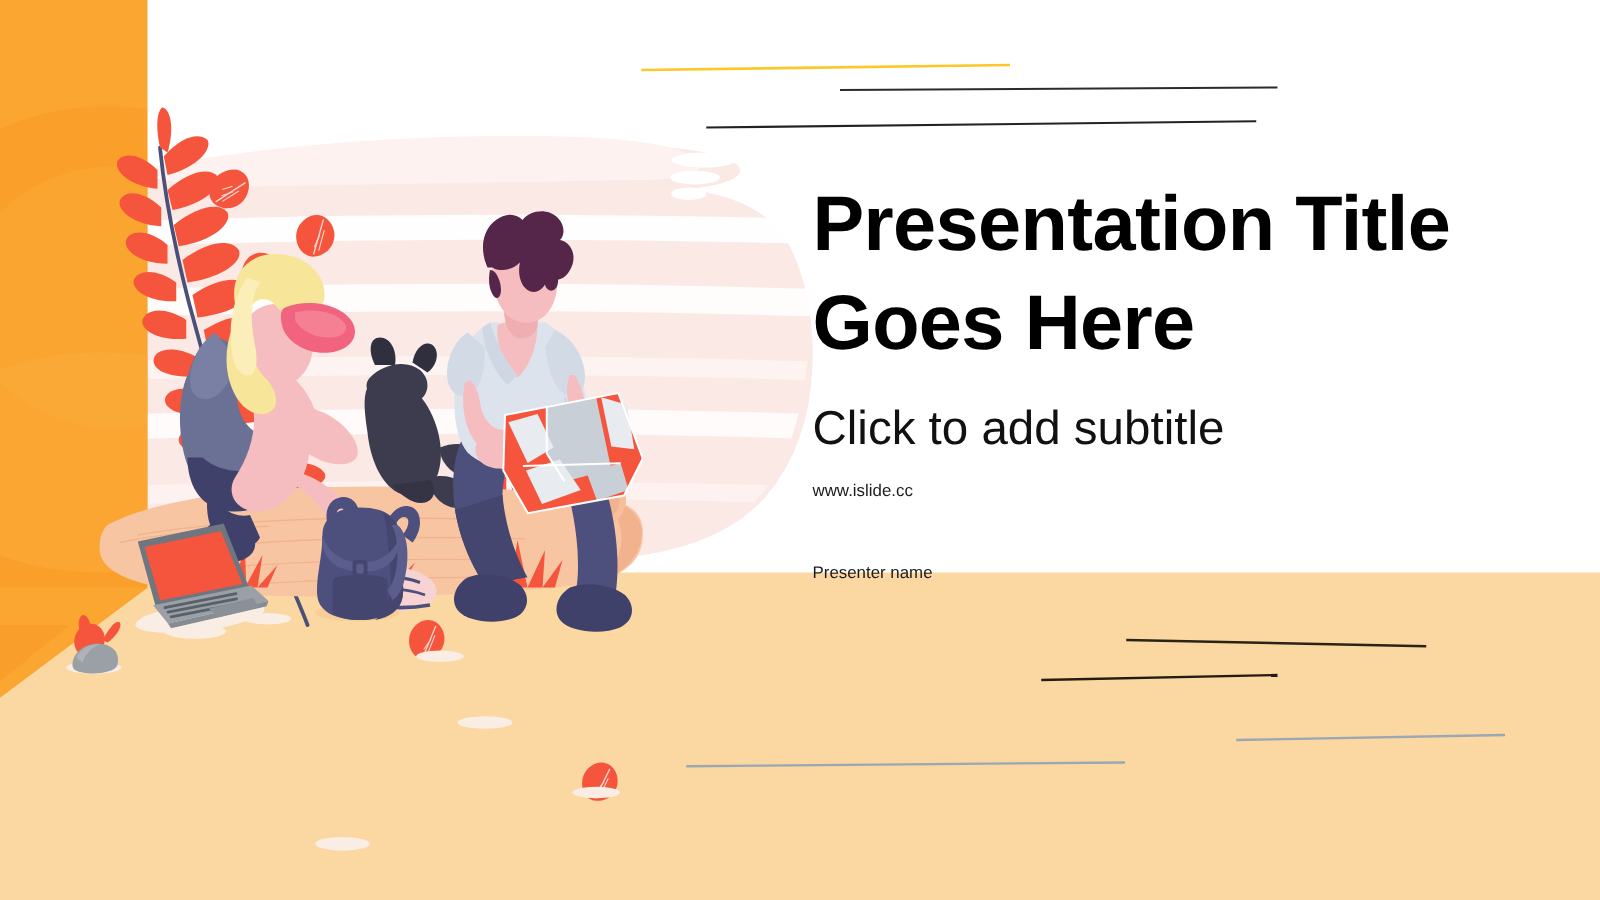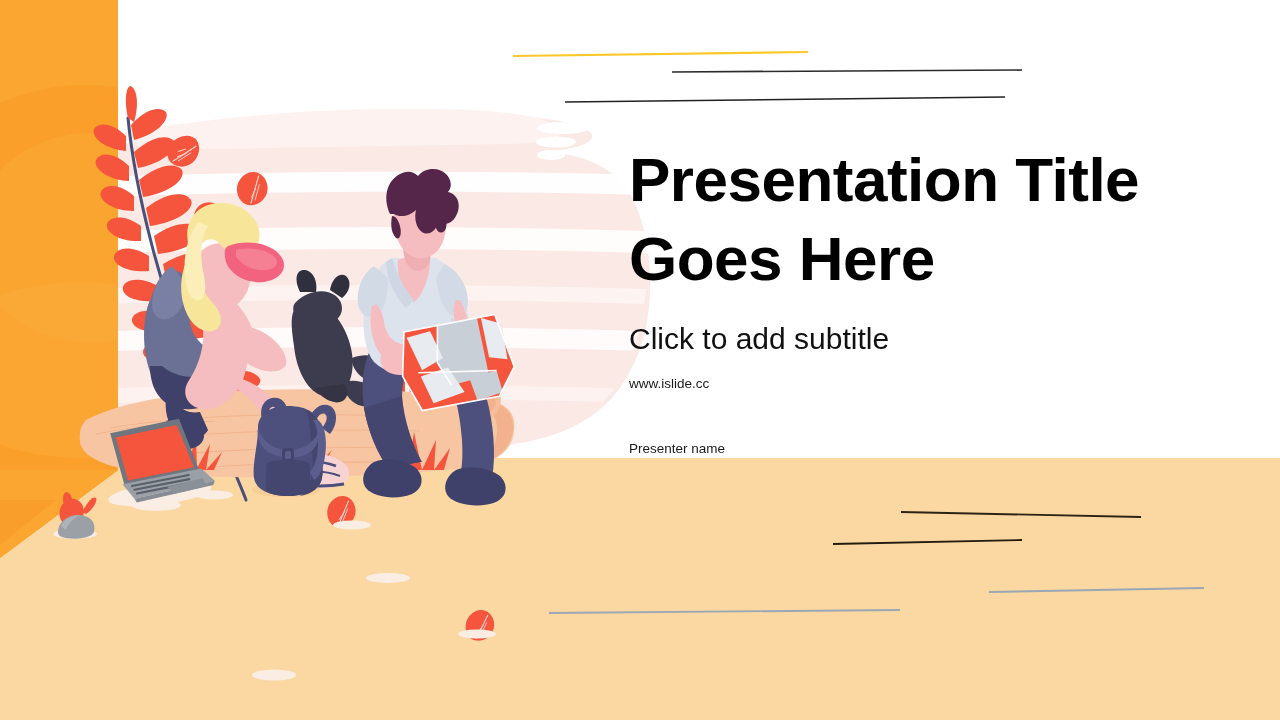--- a/index.html
+++ b/index.html
@@ -17,39 +17,39 @@
     height: 720px;
     overflow: hidden;
     background: #ffffff;
   }
   .layer { position: absolute; top: 0; left: 0; width: 1280px; height: 720px; }
   svg.layer { display: block; }
 
   
   #text-block {
     position: absolute;
-    left: 629px;
+    left: 650px;
     top: 140px;
     width: 580px;
     z-index: 40;
   }
   #title {
     font-family: "Liberation Sans", sans-serif;
     font-weight: bold;
     font-size: 62px;
     line-height: 1.28;
     letter-spacing: -0.5px;
     color: #000000;
     margin: 0;
     white-space: pre-line;
   }
   #subtitle {
     font-family: "Liberation Sans", sans-serif;
     font-weight: normal;
-    font-size: 30px;
+    font-size: 38px;
     line-height: 1.2;
     color: #111111;
     margin: 22px 0 0 0;
   }
   .meta {
     font-family: "Liberation Sans", sans-serif;
     font-size: 13.5px;
     color: #1a1a1a;
     margin: 0;
   }

